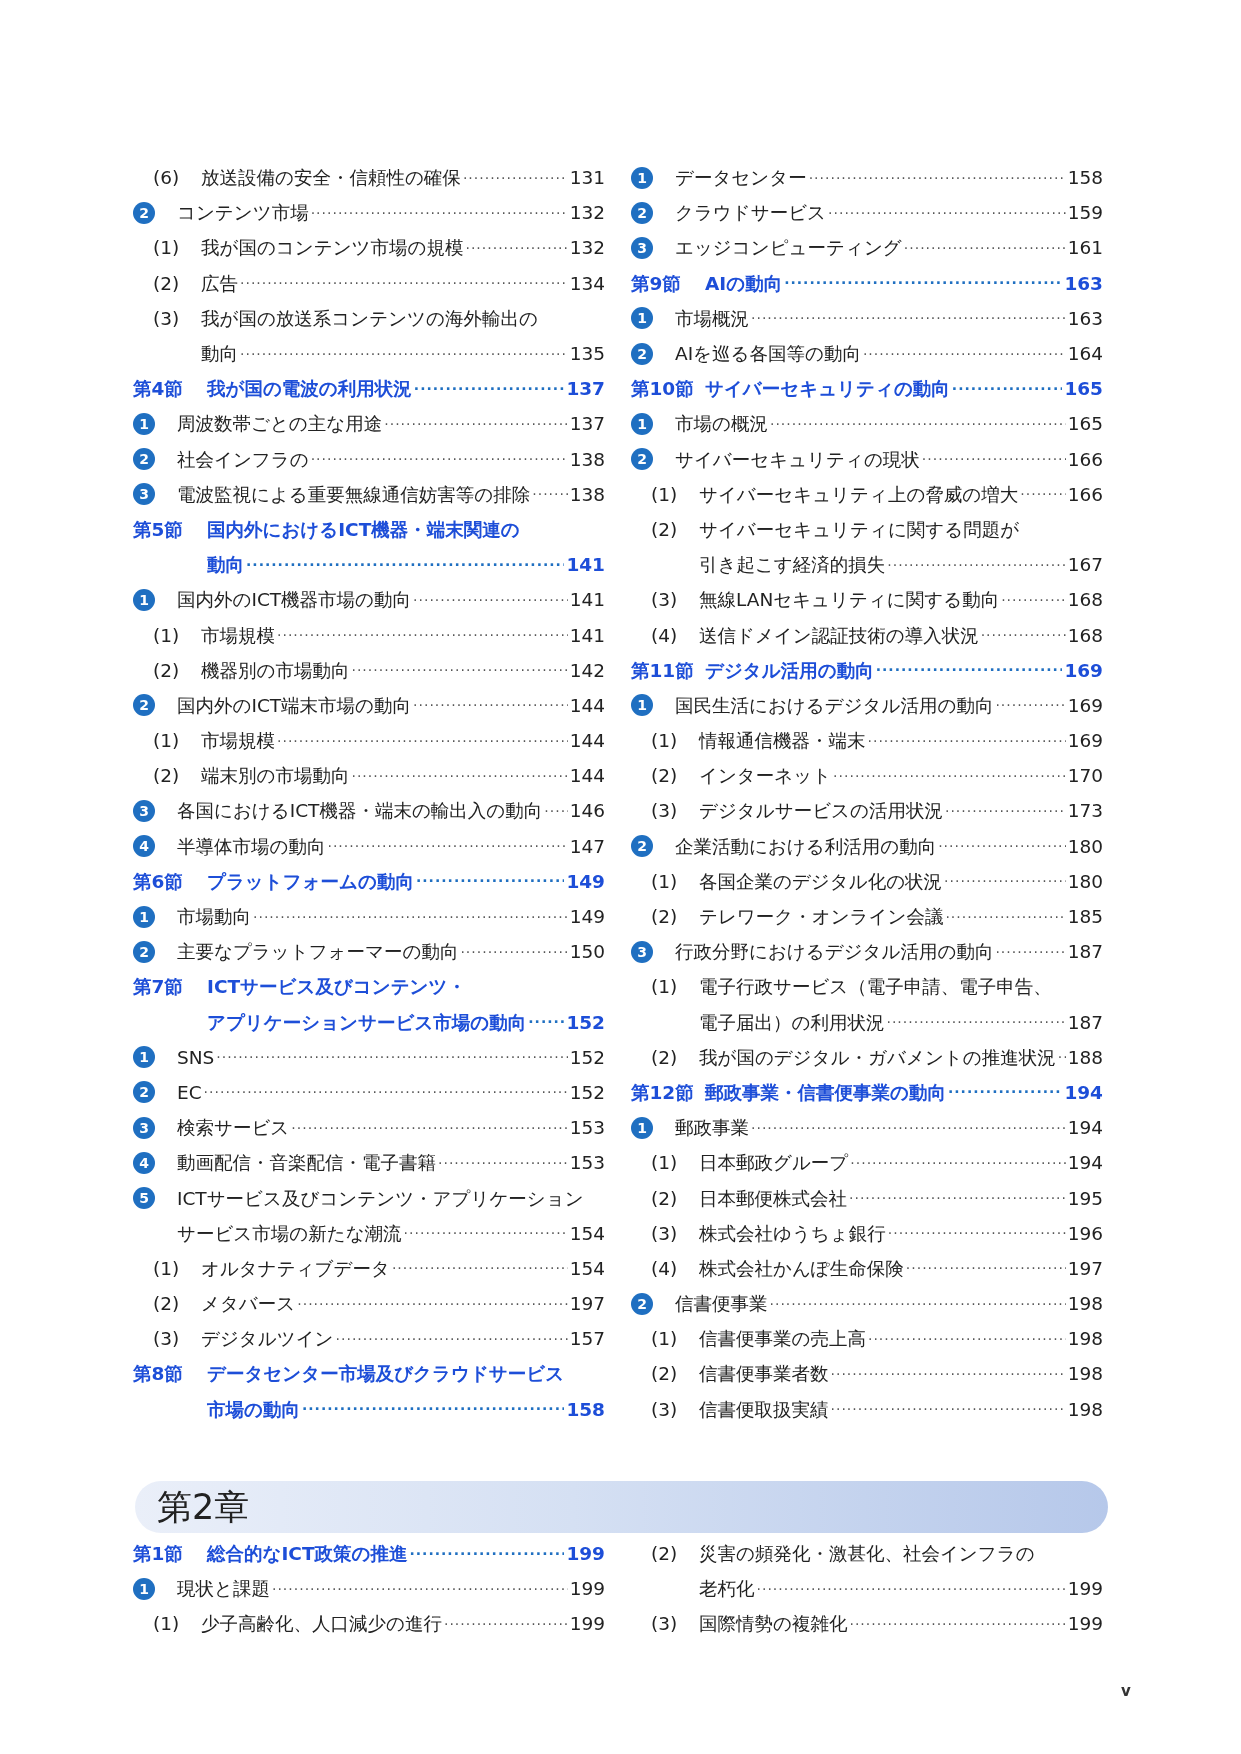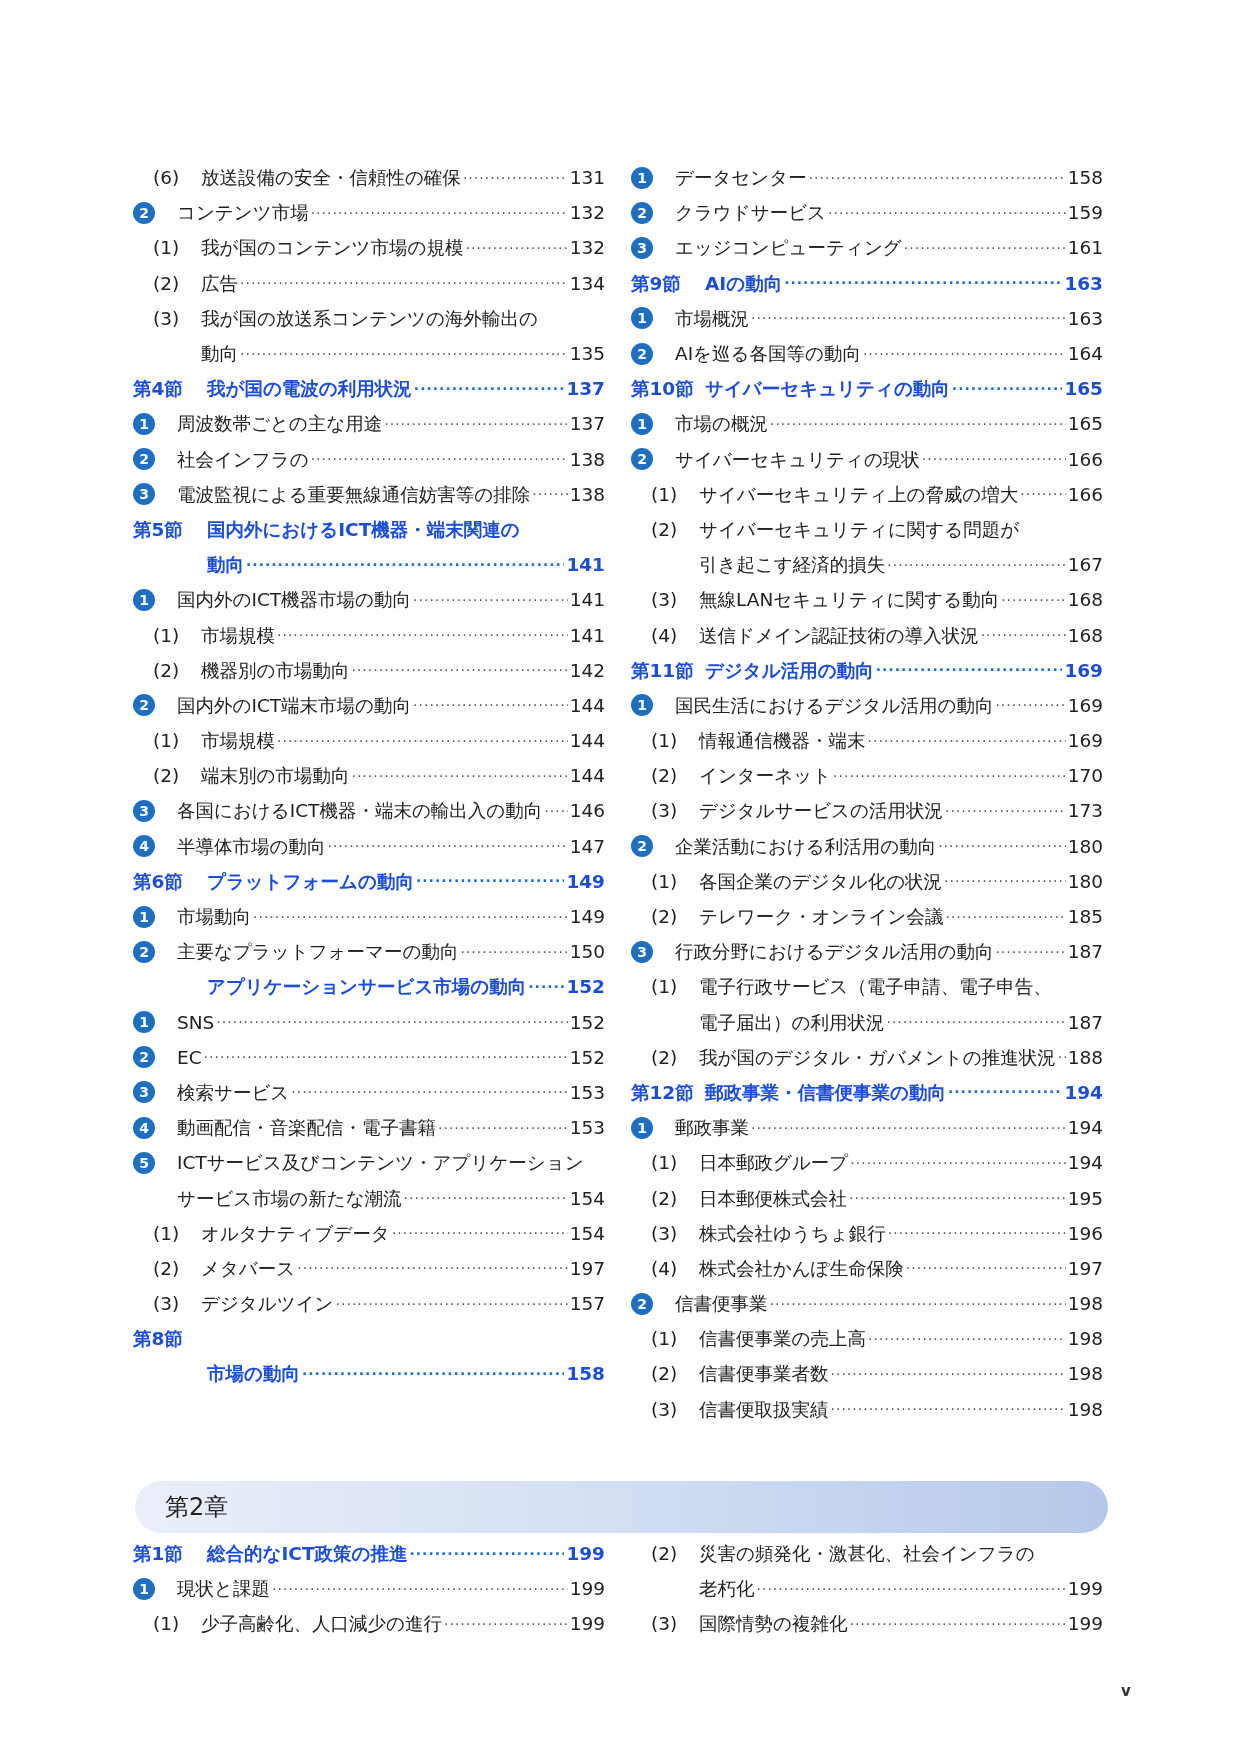--- a/index.html
+++ b/index.html
@@ -24,21 +24,21 @@
   .sec.cont { padding-left:74px; }
   .circ .num { width:44px; display:flex; align-items:center; }
   .badge { width:22px; height:22px; border-radius:50%; background:#1f6fc1; color:#fff; font-weight:bold; font-size:14px;
            display:inline-flex; align-items:center; justify-content:center; font-family:"DejaVu Sans",sans-serif; }
   .circ.cont { padding-left:44px;align-items:center; }
   .sub { padding-left:20px; }
   .sub .num { width:48px; }
   .sub.cont { padding-left:68px; }
   .chapter { position:absolute; left:135px; top:1481px; width:973px; height:52px; border-radius:26px;
              background:linear-gradient(90deg,#eaeff9 0%,#d5e0f3 45%,#b6c8ea 100%); display:flex; align-items:center; }
-  .chapter .ch-num { margin-left:30px; font-size:24px; color:#222; }
+  .chapter .ch-num { margin-left:22px; font-size:35px; color:#222; }
   .chapter .ch-title { margin-left:26px; font-size:26px; color:#222; }
   .pagenum { position:absolute; left:1121px; top:1682px; font-size:15px; font-weight:bold; color:#333; }
 </style>
 </head>
 <body>
 
 <div class="col left" id="col-left">
     <div class="row sub">
       <span class="num">(6)</span>
       <span class="lbl">放送設備の安全・信頼性の確保</span>
@@ -188,20 +188,26 @@
       <span class="pg">149</span>
     </div>
     <div class="row circ">
       <span class="num">
         <span class="badge">2</span>
       </span>
       <span class="lbl">主要なプラットフォーマーの動向</span>
       <span class="dots"></span>
       <span class="pg">150</span>
     </div>
+    <div class="row sec nodots">
+      <span class="num">第7節</span>
+      <span class="lbl">ICTサービス及びコンテンツ・</span>
+      <span class="dots"></span>
+      <span class="pg"></span>
+    </div>
     <div class="row sec cont">
       <span class="lbl">アプリケーションサービス市場の動向</span>
       <span class="dots"></span>
       <span class="pg">152</span>
     </div>
     <div class="row circ">
       <span class="num">
         <span class="badge">1</span>
       </span>
       <span class="lbl">SNS</span>
@@ -258,20 +264,21 @@
       <span class="pg">197</span>
     </div>
     <div class="row sub">
       <span class="num">(3)</span>
       <span class="lbl">デジタルツイン</span>
       <span class="dots"></span>
       <span class="pg">157</span>
     </div>
     <div class="row sec nodots">
       <span class="num">第8節</span>
+      <span class="lbl">データセンター市場及びクラウドサービス</span>
       <span class="dots"></span>
       <span class="pg"></span>
     </div>
     <div class="row sec cont">
       <span class="lbl">市場の動向</span>
       <span class="dots"></span>
       <span class="pg">158</span>
     </div>
   </div>
 <div class="col right" id="col-right">

